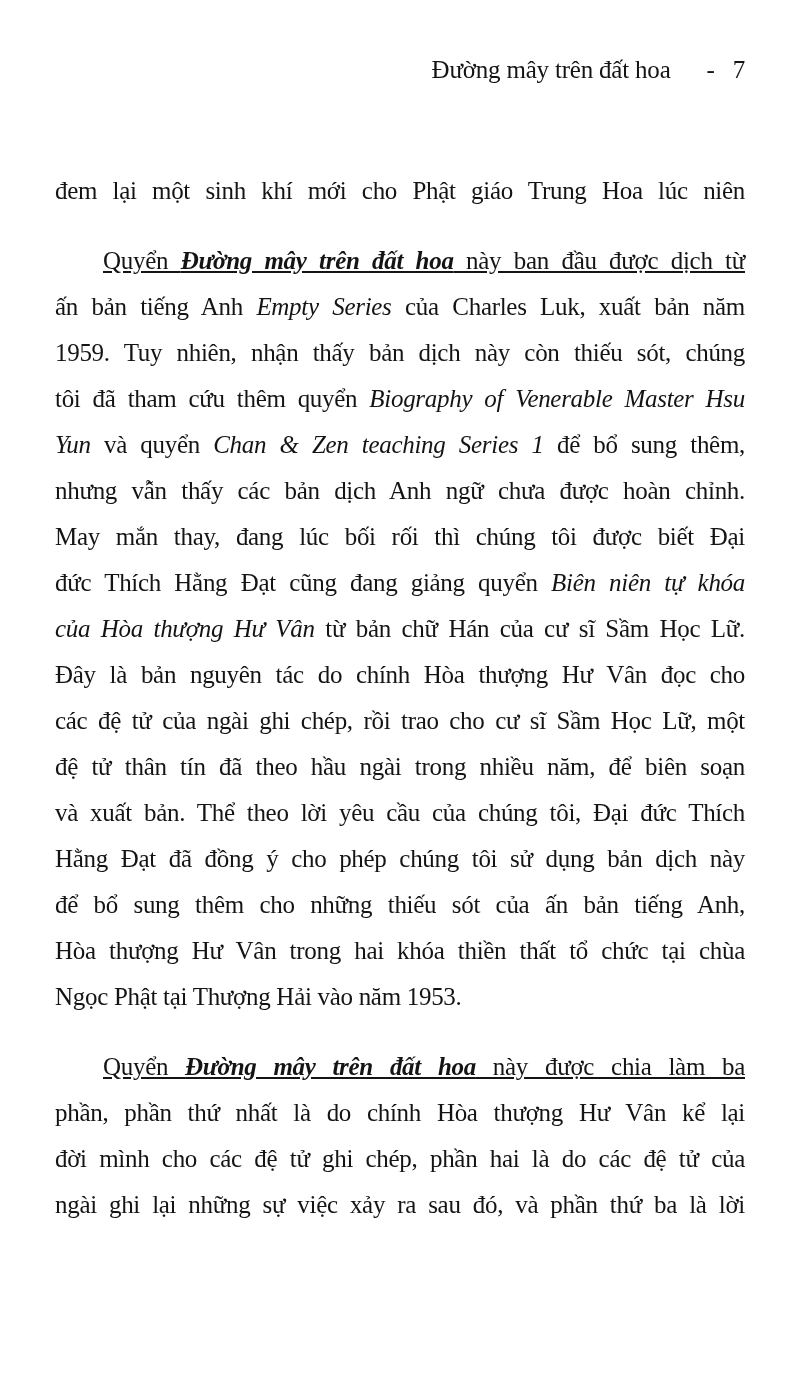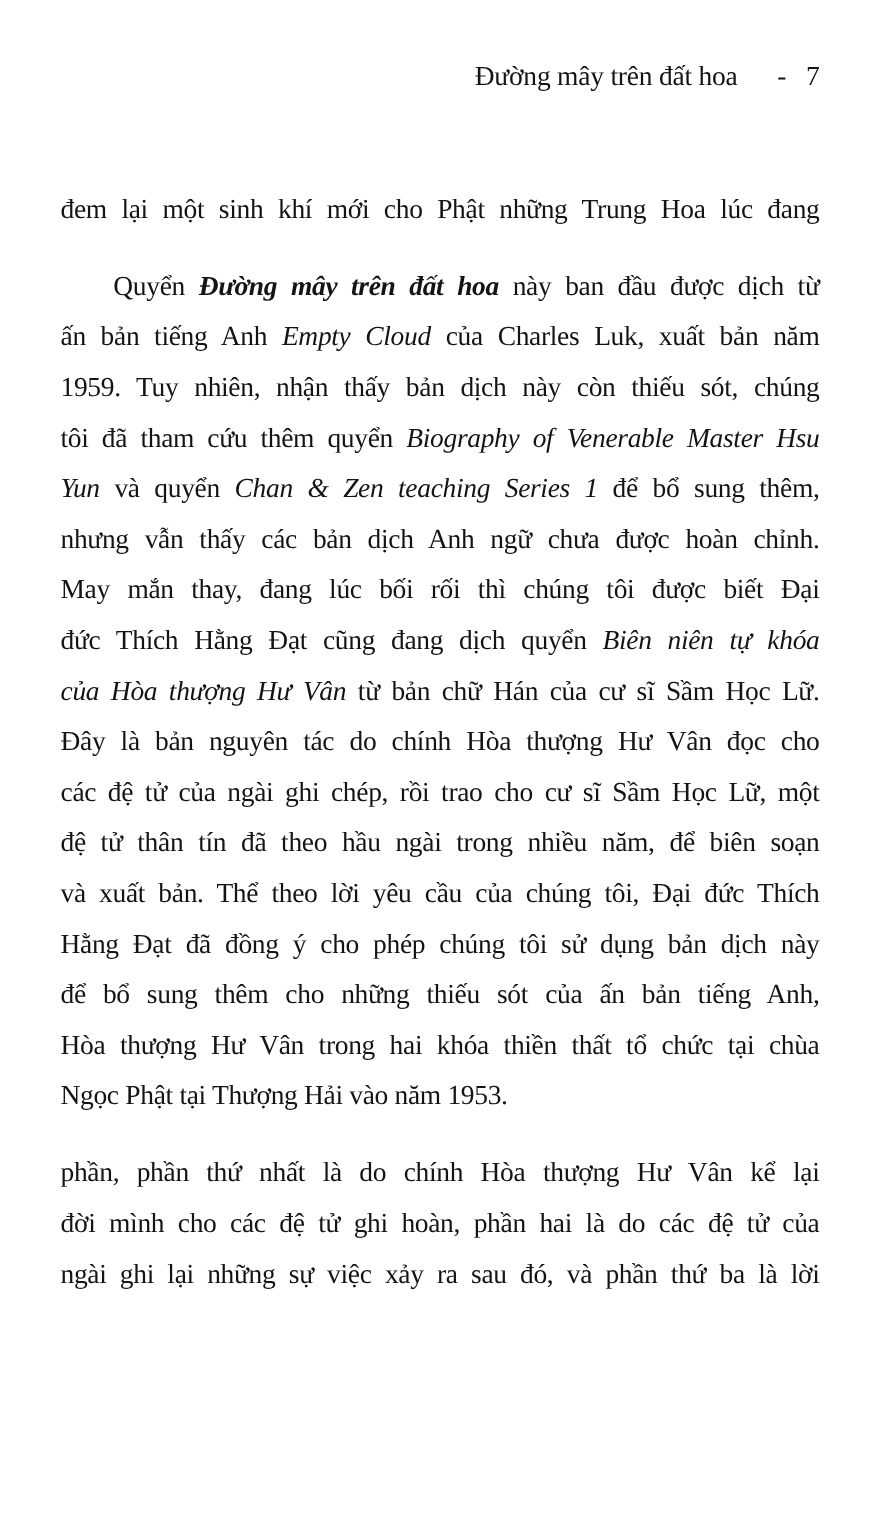--- a/index.html
+++ b/index.html
@@ -48,55 +48,57 @@
     line-height: 46px;
     text-align: justify;
     text-align-last: justify;
     white-space: normal;
   }
   .line.last {
     text-align-last: left;
   }
   .line.first-indent {
     text-indent: 48px;
+    text-decoration: underline;
   }
   .s-i { font-style: italic; }
   .s-bi { font-style: italic; font-weight: bold; }
 </style>
 </head>
 <body>
 
 <div class="page">
   <div class="running-header">
     <span class="title">Đường mây trên đất hoa</span>
     <span class="sep">-</span>
     <span class="pagenum">7</span>
   </div>
   <div class="page-body">
       <div class="paragraph">
-        <div class="line"><span>đem lại một sinh khí mới cho Phật những Trung Hoa lúc đang</span></div>
+        <div class="line"><span>đem lại một sinh khí mới cho Phật giáo Trung Hoa lúc niên</span></div>
       </div>
       <div class="paragraph">
         <div class="line first-indent"><span>Quyển </span><span class="s-bi">Đường mây trên đất hoa</span><span> này ban đầu được dịch từ</span></div>
-        <div class="line"><span>ấn bản tiếng Anh </span><span class="s-i">Empty Cloud</span><span> của Charles Luk, xuất bản năm</span></div>
+        <div class="line"><span>ấn bản tiếng Anh </span><span class="s-i">Empty Series</span><span> của Charles Luk, xuất bản năm</span></div>
         <div class="line"><span>1959. Tuy nhiên, nhận thấy bản dịch này còn thiếu sót, chúng</span></div>
         <div class="line"><span>tôi đã tham cứu thêm quyển </span><span class="s-i">Biography of Venerable Master Hsu</span></div>
         <div class="line"><span class="s-i">Yun</span><span> và quyển </span><span class="s-i">Chan &amp; Zen teaching Series 1</span><span> để bổ sung thêm,</span></div>
         <div class="line"><span>nhưng vẫn thấy các bản dịch Anh ngữ chưa được hoàn chỉnh.</span></div>
         <div class="line"><span>May mắn thay, đang lúc bối rối thì chúng tôi được biết Đại</span></div>
-        <div class="line"><span>đức Thích Hằng Đạt cũng đang dịch quyển </span><span class="s-i">Biên niên tự khóa</span></div>
+        <div class="line"><span>đức Thích Hằng Đạt cũng đang giảng quyển </span><span class="s-i">Biên niên tự khóa</span></div>
         <div class="line"><span class="s-i">của Hòa thượng Hư Vân</span><span> từ bản chữ Hán của cư sĩ Sầm Học Lữ.</span></div>
         <div class="line"><span>Đây là bản nguyên tác do chính Hòa thượng Hư Vân đọc cho</span></div>
         <div class="line"><span>các đệ tử của ngài ghi chép, rồi trao cho cư sĩ Sầm Học Lữ, một</span></div>
         <div class="line"><span>đệ tử thân tín đã theo hầu ngài trong nhiều năm, để biên soạn</span></div>
         <div class="line"><span>và xuất bản. Thể theo lời yêu cầu của chúng tôi, Đại đức Thích</span></div>
         <div class="line"><span>Hằng Đạt đã đồng ý cho phép chúng tôi sử dụng bản dịch này</span></div>
         <div class="line"><span>để bổ sung thêm cho những thiếu sót của ấn bản tiếng Anh,</span></div>
         <div class="line"><span>Hòa thượng Hư Vân trong hai khóa thiền thất tổ chức tại chùa</span></div>
         <div class="line last"><span>Ngọc Phật tại Thượng Hải vào năm 1953.</span></div>
       </div>
       <div class="paragraph">
+        <div class="line first-indent"><span>Quyển </span><span class="s-bi">Đường mây trên đất hoa</span><span> này được chia làm ba</span></div>
         <div class="line"><span>phần, phần thứ nhất là do chính Hòa thượng Hư Vân kể lại</span></div>
-        <div class="line"><span>đời mình cho các đệ tử ghi hoàn, phần hai là do các đệ tử của</span></div>
+        <div class="line"><span>đời mình cho các đệ tử ghi chép, phần hai là do các đệ tử của</span></div>
         <div class="line"><span>ngài ghi lại những sự việc xảy ra sau đó, và phần thứ ba là lời</span></div>
       </div>
     </div>
 </div>
 
 </body></html>

